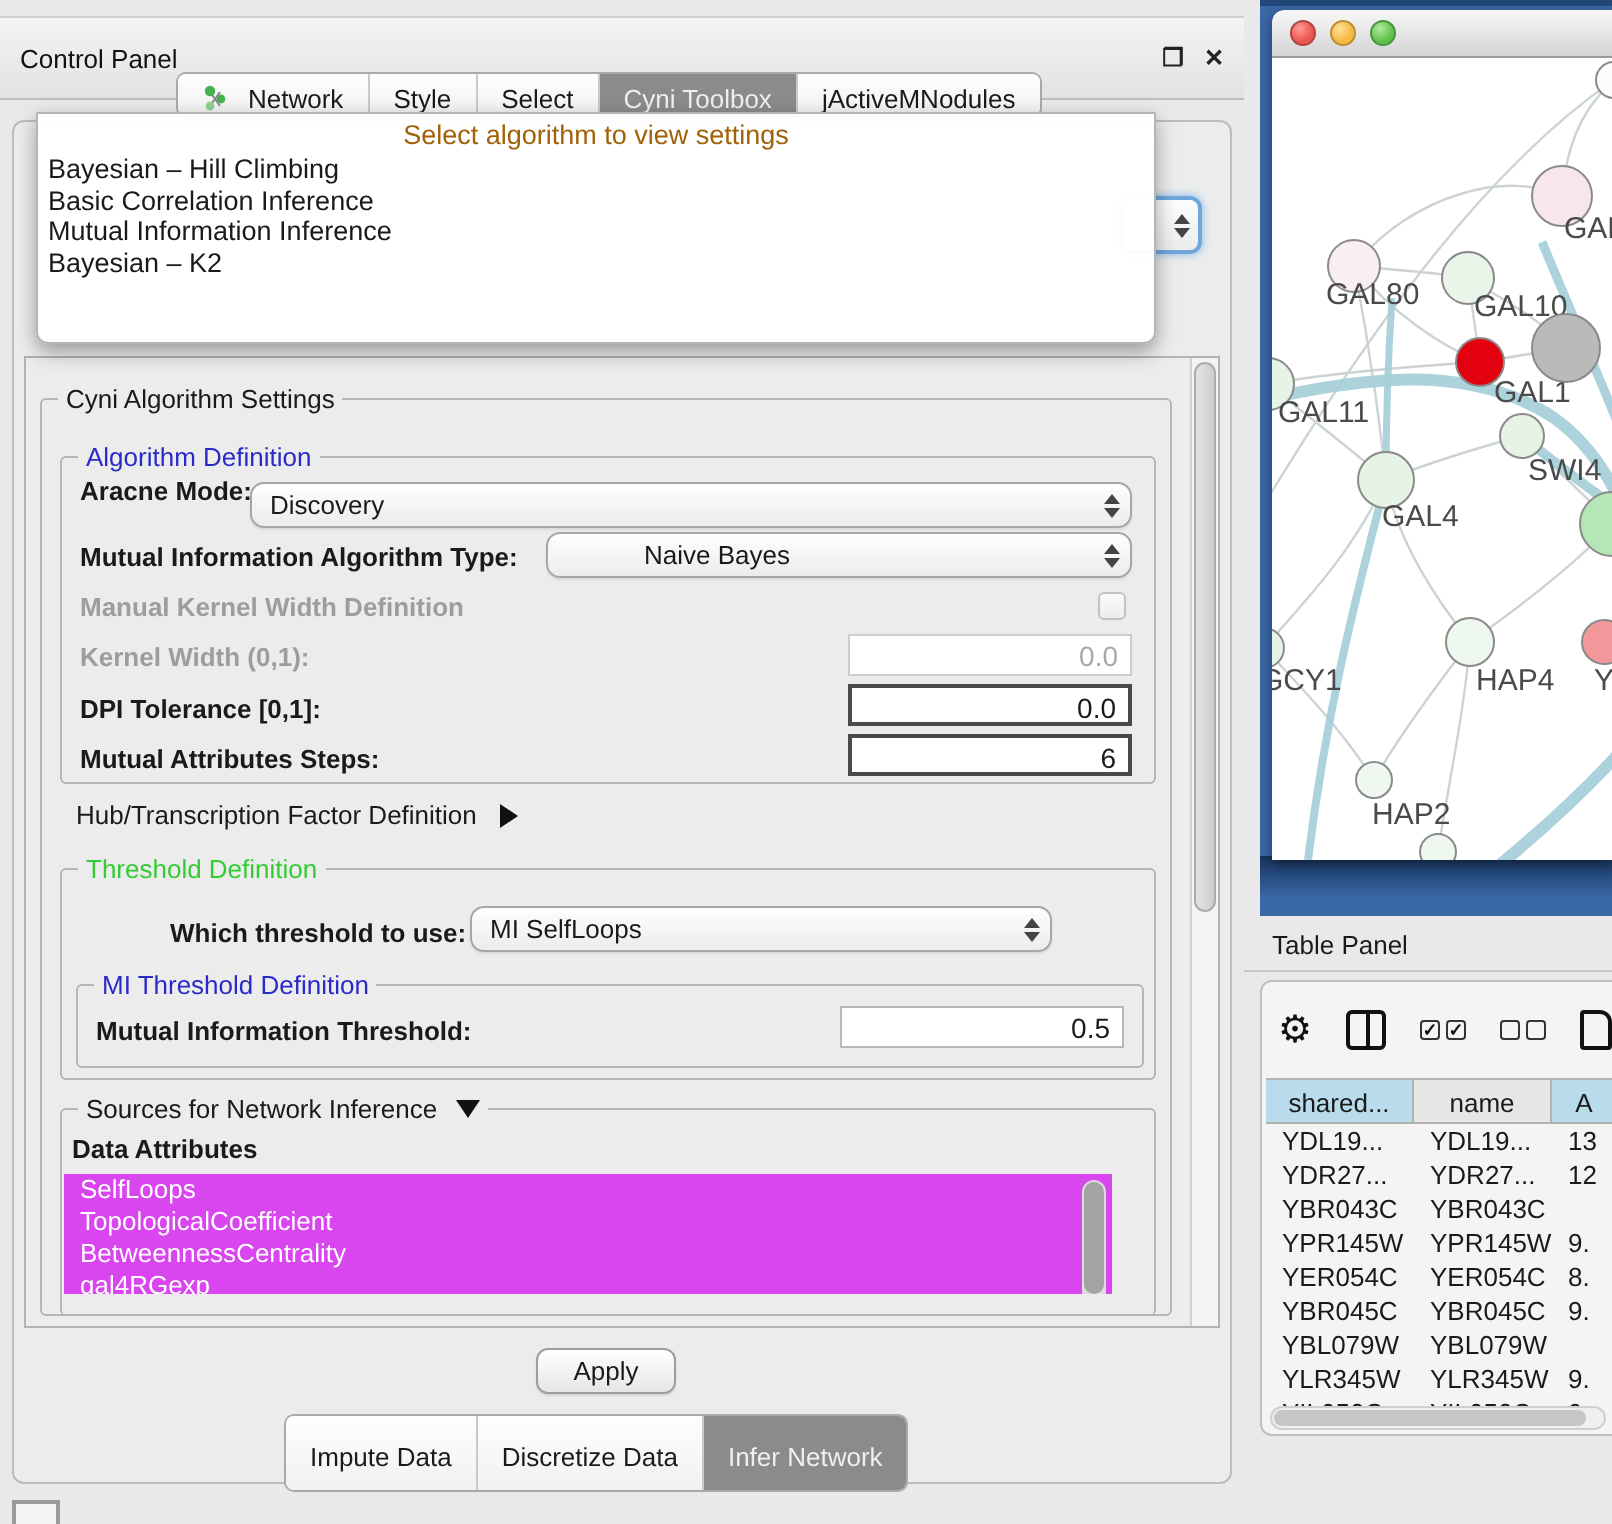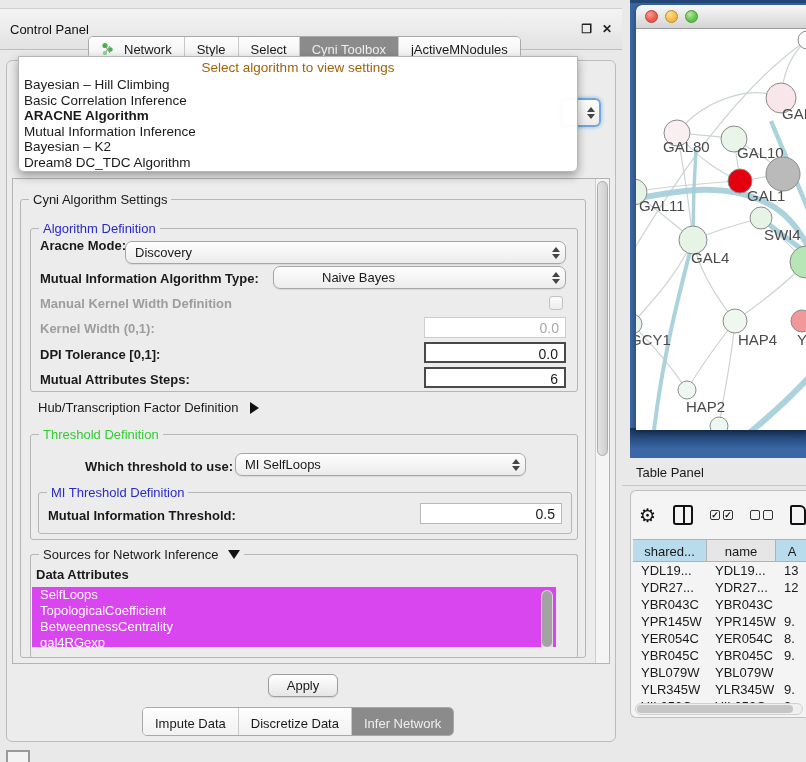--- a/index.html
+++ b/index.html
@@ -69,21 +69,21 @@
   .attr-item { height:16px; line-height:16px; color:#fff; padding-left:8px; white-space:nowrap; }
   .list-scroll { position:absolute; right:3px; top:3px; width:12px; height:62px;
     background:#dcdcdc; border-radius:6px; }
   .list-thumb { position:absolute; left:1px; top:1px; width:10px; height:56px;
     background:#a3a3a3; border-radius:5px; }
 
   .apply-btn { left:268px; top:674px; width:70px; height:23px; border:1px solid #9d9d9d;
     border-radius:6px; background:linear-gradient(#ffffff,#e6e6e6); font-size:13px;
     text-align:center; padding-top:3px; box-shadow:0 1px 1px rgba(0,0,0,.1); }
 
-  .bottom-tabbar { left:142px; top:707px; height:29px; display:flex; border:1px solid #a9a9a9;
+  .bottom-tabbar { left:142px; top:707px; height:39px; display:flex; border:1px solid #a9a9a9;
     border-radius:5px; overflow:hidden; background:#fdfdfd; }
 
   
   .dropdown { left:18px; top:56px; width:560px; height:116px; background:rgba(255,255,255,.97);
     border:1px solid #b5b5b5; border-radius:0 0 6px 6px; box-shadow:0 4px 10px rgba(0,0,0,.35);
     z-index:50; padding-top:3px; }
   .dd-placeholder { text-align:center; color:#a16207; font-size:13.5px; height:17px; }
   .dd-item { padding-left:5px; font-size:13.5px; height:15.5px; line-height:15.5px; white-space:nowrap; }
   .dd-item.sel { font-weight:bold; }
 
@@ -276,24 +276,22 @@
     <div class="tab sel">Infer Network</div>
   </div>
 
 <div class="abs mini-float"></div>
 
 <div class="abs dropdown">
   <div class="dd-placeholder">Select algorithm to view settings</div>
   <div id="dd-items">
       <div class="dd-item">Bayesian – Hill Climbing</div>
       <div class="dd-item">Basic Correlation Inference</div>
-      <div class="dd-item sel">ARACNE Algorithm</div>
       <div class="dd-item">Mutual Information Inference</div>
       <div class="dd-item">Bayesian – K2</div>
-      <div class="dd-item">Dream8 DC_TDC Algorithm</div>
     </div>
 </div>
 
 <div class="abs blue-zone">
   <div class="topline"></div>
     <div class="botband"></div>
 </div>
 <div class="abs net-win">
   <div class="net-titlebar">
     <span class="tl red"></span>

